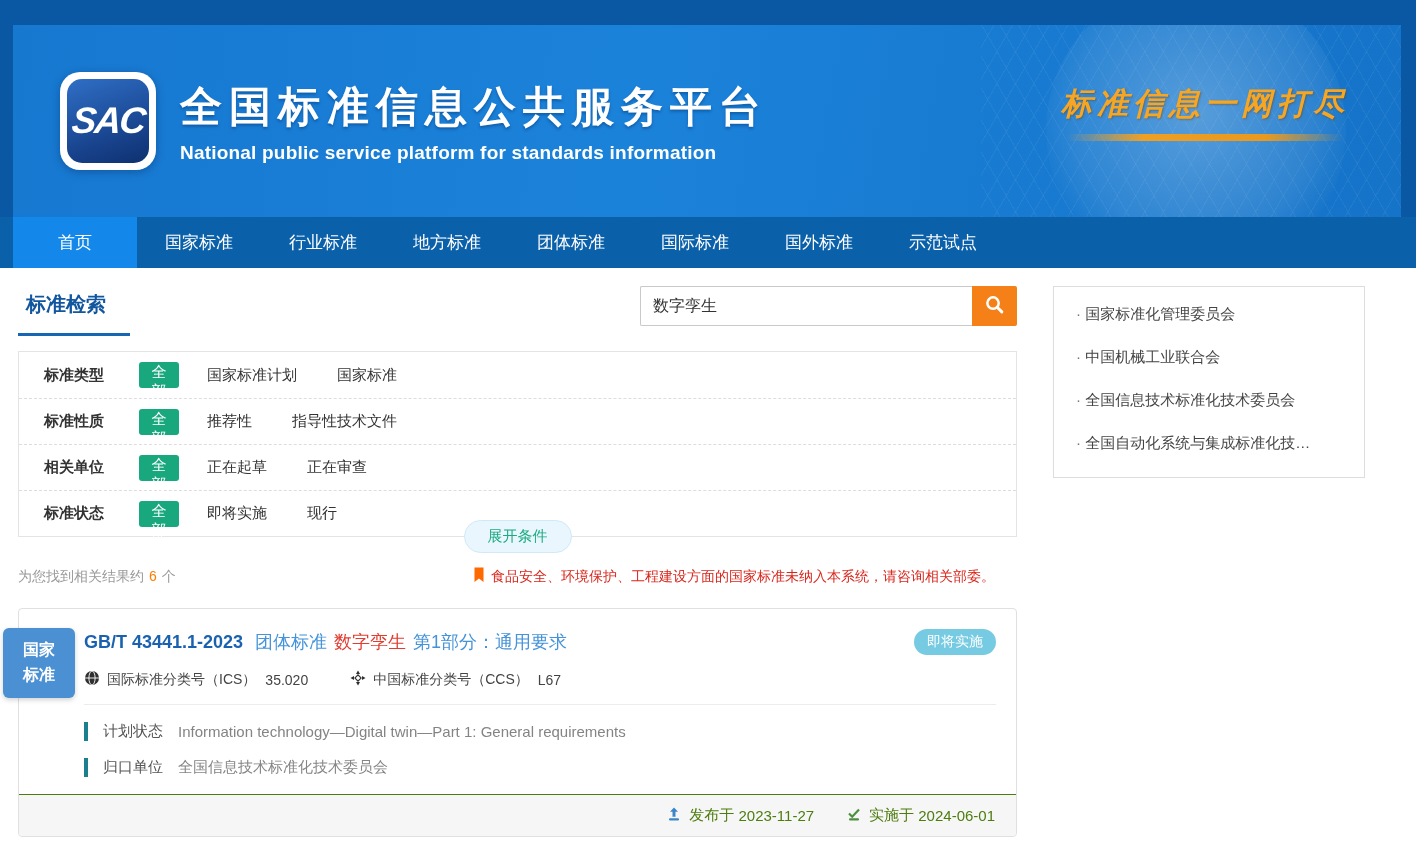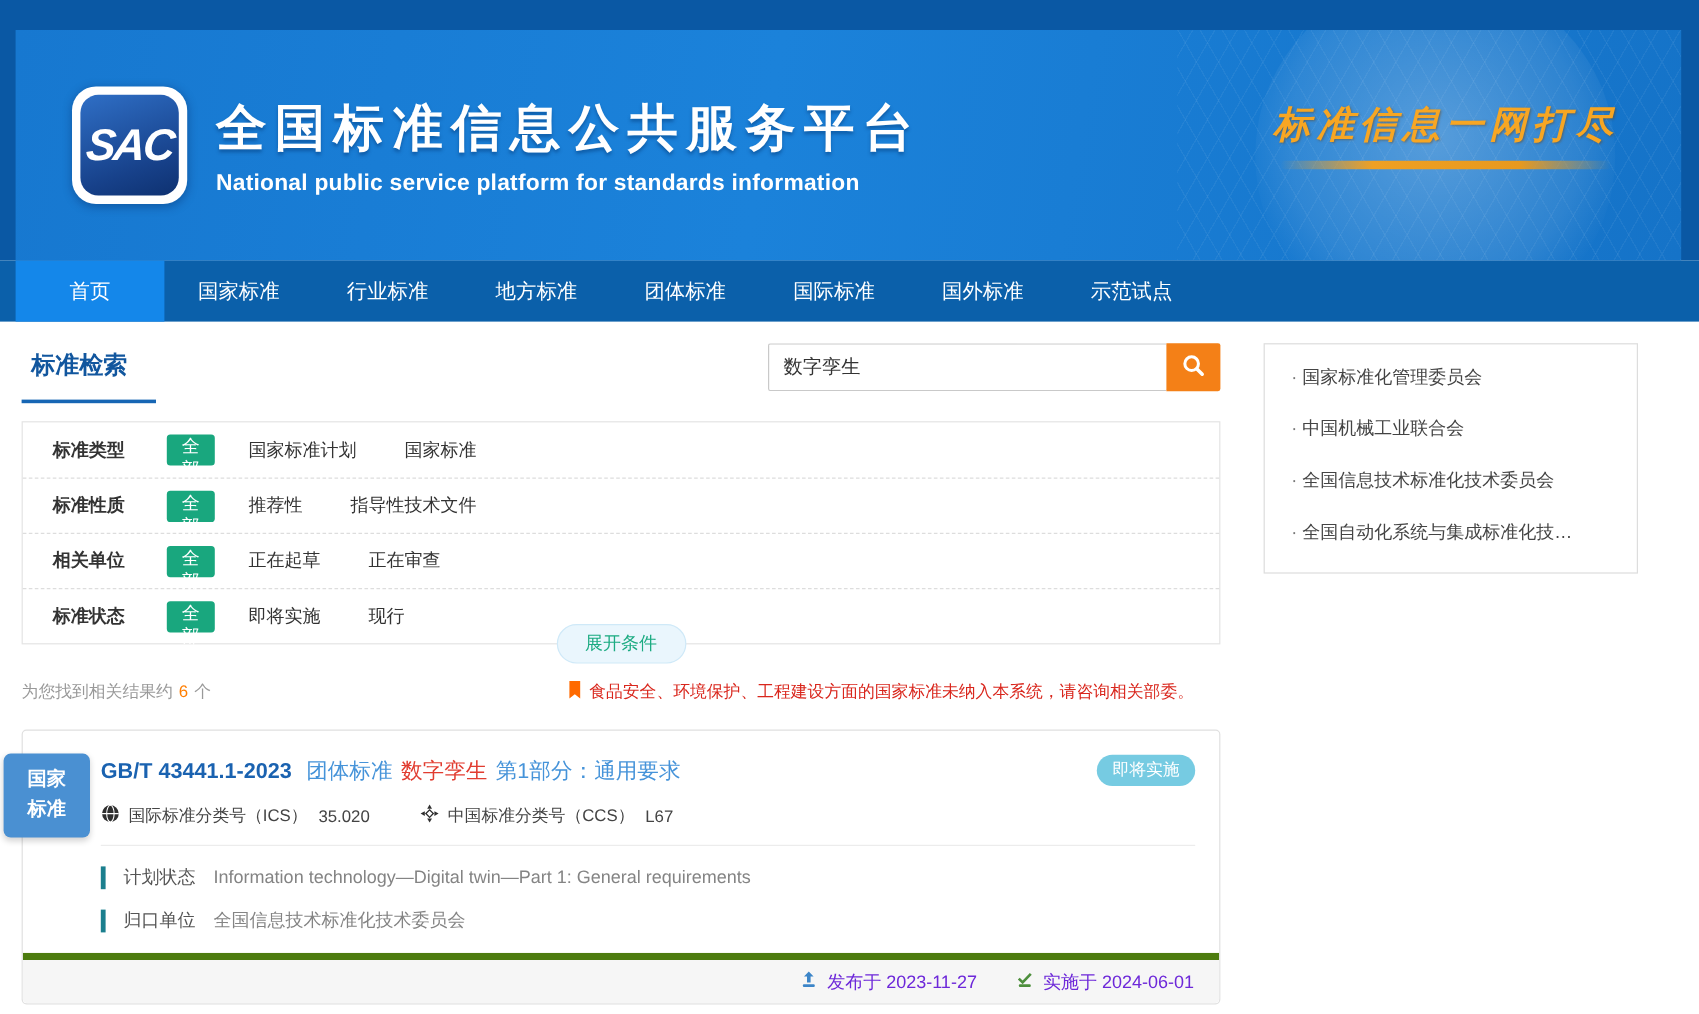--- a/index.html
+++ b/index.html
@@ -81,21 +81,21 @@
   .meta-row { display:flex; align-items:center; margin-top:15px; font-size:14px; color:#444; }
   .meta-item { display:flex; align-items:center; }
   .meta-item svg { margin-right:7px; }
   .meta-val { margin-left:9px; }
   .meta-item + .meta-item { margin-left:42px; }
   .card-divider { border-top:1px solid #ececec; margin-top:15px; }
   .detail-row { display:flex; align-items:center; margin-top:17px; }
   .teal-bar { width:4px; height:19px; background:#1b7f8e; margin-right:15px; flex:none; }
   .d-label { font-size:15px; color:#555; margin-right:15px; white-space:nowrap; }
   .d-value { font-size:15px; color:#848484; }
-  .card-footer { margin-top:17px; background:#f6f6f6; border-top:6px solid #4d7c0f; height:42px; display:flex; align-items:center; justify-content:flex-end; padding-right:21px; font-size:15px; color:#6d28d9; border-radius:0 0 4px 4px; }
+  .card-footer { margin-top:17px; background:#f6f6f6; border-top:1px solid #4d7c0f; height:42px; display:flex; align-items:center; justify-content:flex-end; padding-right:21px; font-size:15px; color:#4d7c0f; border-radius:0 0 4px 4px; }
   .date-item { display:flex; align-items:center; margin-left:32px; }
   .date-item svg { margin-right:7px; }
   
   .side-panel { border:1px solid #ddd; }
   .side-header { background:#f5f5f5; border-bottom:1px solid #ddd; padding:11px 0 11px 22px; font-size:16px; font-weight:bold; color:#333; }
   .side-list { padding:6px 14px 12px 22px; }
   .side-item { font-size:15px; color:#444; padding:12px 0; cursor:pointer; white-space:nowrap; overflow:hidden; }
   .side-item::before { content:"·\00a0"; color:#777; }
 </style>
 </head>

